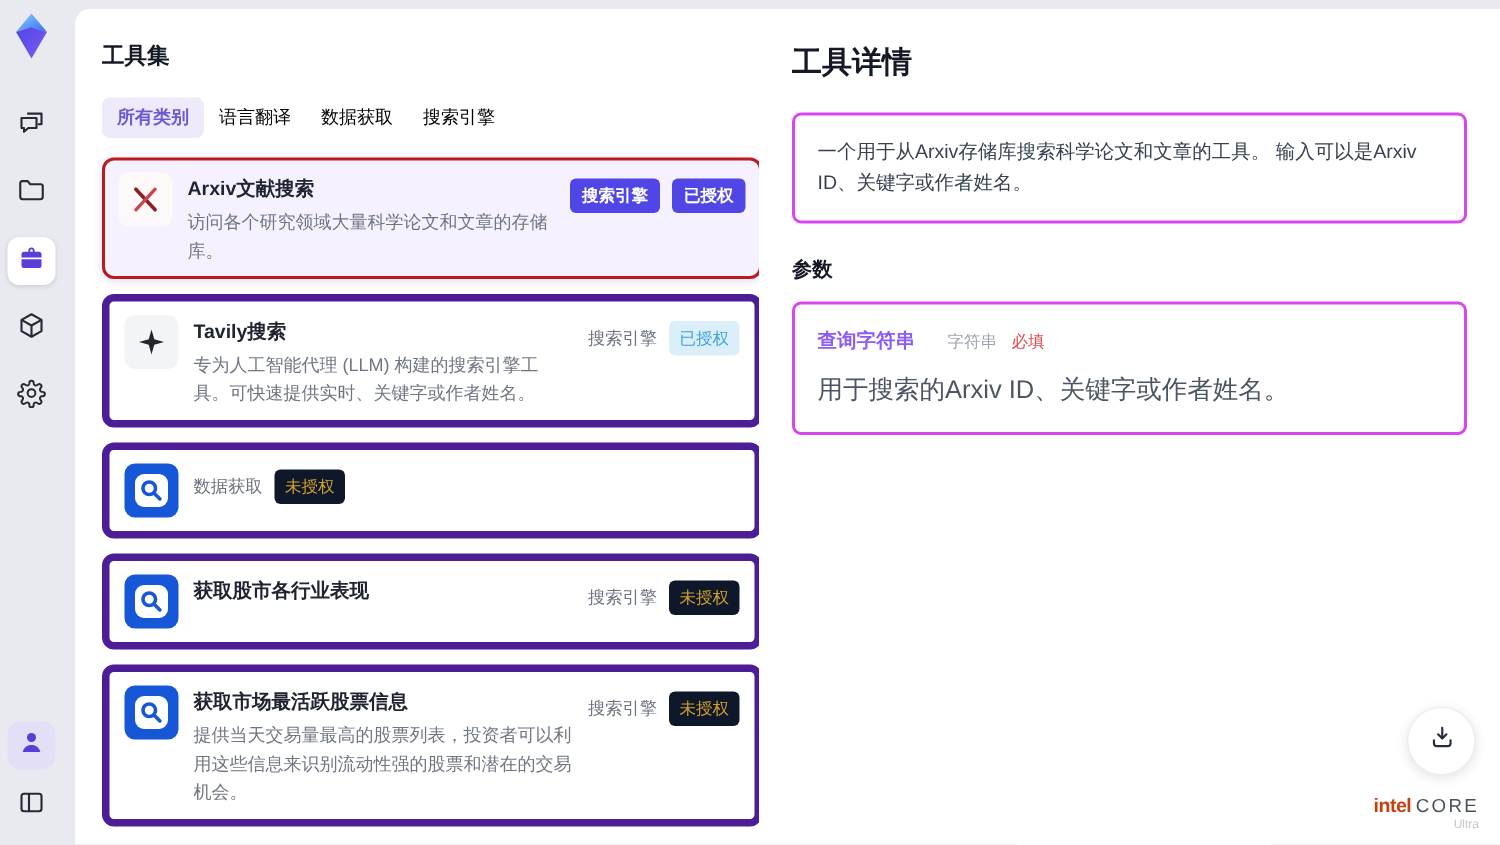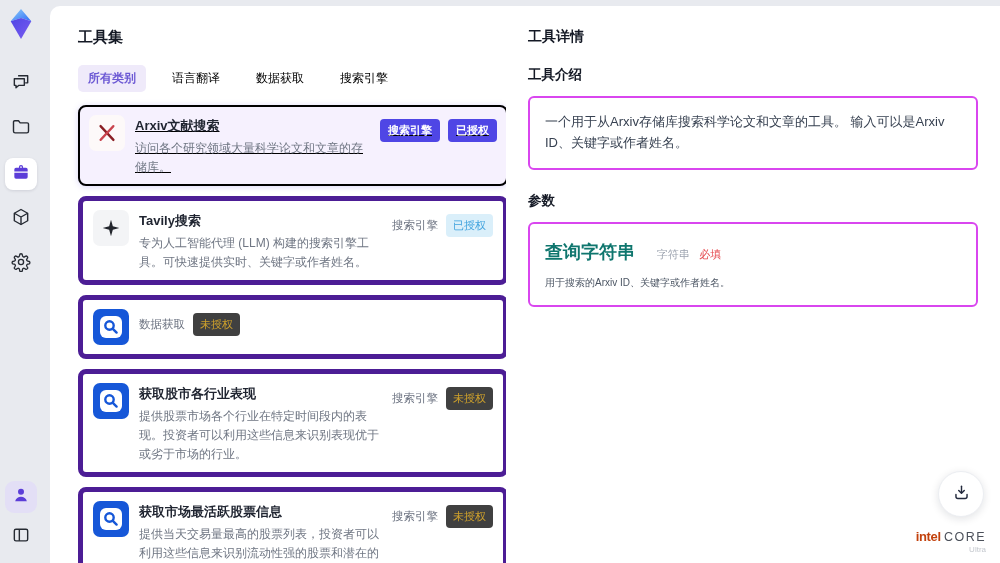--- a/index.html
+++ b/index.html
@@ -13,57 +13,57 @@
     display:flex;flex-direction:column;align-items:center;padding-top:8px;box-sizing:border-box;}
   .logo{width:30px;height:34px;margin-bottom:26px;}
   .rail-nav{display:flex;flex-direction:column;gap:13px;align-items:center;}
   .rail-btn{width:32px;height:32px;border-radius:8px;display:flex;align-items:center;justify-content:center;cursor:pointer;}
   .rail-btn svg{width:20px;height:20px;}
   .rail-btn.active{background:#ffffff;box-shadow:0 1px 3px rgba(30,30,60,.12);}
   .rail-btn.user-btn{background:#e3dff6;border-radius:9px;}
   .rail-bottom{margin-top:auto;display:flex;flex-direction:column;gap:8px;align-items:center;padding-bottom:10px;}
   
   .tools-panel{position:absolute;left:50px;top:6px;width:486px;bottom:0;background:#fff;
-    border-radius:10px 10px 0 0;padding:16px 14px 0 28px;box-sizing:border-box;}
+    border-radius:10px 10px 0 0;padding:16px 14px 0 18px;box-sizing:border-box;}
   .panel-title{font-size:15px;font-weight:bold;color:#141925;margin:6px 0 18px;}
-  .tabs{display:flex;gap:16px;align-items:center;margin-bottom:13px;}
+  .tabs{display:flex;gap:0;align-items:center;margin-bottom:13px;}
   .tab{font-size:12px;color:#000000;padding:5px 10px;border-radius:5px;cursor:pointer;white-space:nowrap;}
   .tab.active{color:#6c59d4;background:#efeafa;font-weight:bold;}
   .tool-list{display:flex;flex-direction:column;gap:10px;padding-right:14px;}
   .tool-card{border:5px solid #4c1d95;border-radius:8px;background:#fff;padding:9px 10px;
     display:flex;gap:10px;cursor:pointer;box-sizing:border-box;}
-  .tool-card.selected{border:2px solid #000000;background:#f6f1fe;padding:8px 9px;
-    box-shadow:0 1px 6px rgba(120,98,230,.25);text-decoration:underline;}
+  .tool-card.selected{border:2px solid #b91c1c;background:#f6f1fe;padding:8px 9px;
+    box-shadow:0 1px 6px rgba(120,98,230,.25);}
   .tool-icon{width:36px;height:36px;border-radius:7px;flex:none;display:flex;align-items:center;justify-content:center;overflow:hidden;}
   .tool-main{flex:1;min-width:0;}
   .tool-name{font-size:13px;font-weight:bold;color:#1f2430;margin:2px 0 4px;}
   .tool-desc{font-size:12px;color:#6f7683;line-height:1.55;}
   .tool-tags{flex:none;display:flex;gap:8px;align-items:flex-start;padding-top:4px;}
   .cat-selected,.auth-selected{background:#4f46e5;color:#fff;font-size:11px;padding:4px 8px;border-radius:4px;font-weight:bold;white-space:nowrap;}
   .cat-plain{color:#6b7280;font-size:11.5px;padding:4px 0;white-space:nowrap;}
   .auth-ok{background:#daeffa;color:#41a3de;font-size:11px;padding:4px 7px;border-radius:4px;white-space:nowrap;}
-  .auth-no{background:#404040;color:#cfa12b;font-size:11px;padding:4px 7px;border-radius:4px;white-space:nowrap;}
+  .auth-no{background:#0f172a;color:#cfa12b;font-size:11px;padding:4px 7px;border-radius:4px;white-space:nowrap;}
   
   .scrollbar{position:absolute;right:3px;top:80px;bottom:14px;width:10px;}
   .sb-arrow{position:absolute;left:1px;width:0;height:0;border-left:4px solid transparent;border-right:4px solid transparent;cursor:pointer;}
   .sb-up{top:0;border-bottom:5px solid #9aa0a8;}
   .sb-down{bottom:0;border-top:5px solid #9aa0a8;}
   .sb-thumb{position:absolute;left:1px;top:12px;width:8px;height:183px;background:#b4b8bf;border-radius:4px;cursor:grab;}
   
   .detail-panel{position:absolute;left:506px;top:6px;right:0;bottom:0;background:#fff;
     border-radius:10px 0 0 0;padding:16px 22px;box-sizing:border-box;}
-  .detail-title{font-size:14px;font-weight:bold;color:#141925;margin:6px 0 20px;}
+  .detail-title{font-size:20px;font-weight:bold;color:#141925;margin:6px 0 20px;}
   .section-title{font-size:13.5px;font-weight:bold;color:#141925;margin:0 0 12px;}
   .detail-box{border:2px solid #d946ef;border-radius:6px;padding:14px 15px;font-size:13px;
     color:#374151;margin-bottom:22px;background:#fff;line-height:1.6;}
   .param-head{margin-bottom:9px;}
-  .param-name{font-weight:bold;font-size:18px;color:#0f766e;}
+  .param-name{font-weight:bold;font-size:13px;color:#8b5cf6;}
   .param-type{font-size:11px;color:#9ca3af;margin-left:18px;}
   .param-required{font-size:11px;color:#e5484d;margin-left:6px;}
-  .param-desc{font-size:10px;color:#4b5563;margin:0;}
+  .param-desc{font-size:17px;color:#4b5563;margin:0;}
   
   .fab{position:absolute;right:16px;bottom:46px;width:44px;height:44px;border-radius:50%;
     background:#fff;border:1px solid #eceef2;box-shadow:0 2px 8px rgba(20,25,40,.12);
     display:flex;align-items:center;justify-content:center;cursor:pointer;}
   .intel-badge{position:absolute;right:14px;bottom:8px;text-align:right;line-height:1.1;}
   .intel-word{font-size:13px;color:#c2410c;font-weight:bold;letter-spacing:-.3px;}
   .core-word{font-size:12.5px;color:#4b505a;letter-spacing:1.5px;text-transform:uppercase;margin-left:3px;}
   .tier-word{font-size:8px;color:#c3c7cd;display:block;margin-top:1px;}
 </style>
 </head>
@@ -203,21 +203,20 @@
       <div class="tool-card">
     <div class="tool-icon" style="background: rgb(22, 87, 216);">
           <svg viewBox="0 0 36 36" width="36" height="36">
             <rect x="7" y="7" width="22" height="22" rx="6" fill="#ffffff"></rect>
             <circle cx="16.5" cy="16.5" r="4.2" fill="none" stroke="#1657d8" stroke-width="2.4"></circle>
             <path d="M19.8 19.8L23.6 23.6" stroke="#1657d8" stroke-width="2.4" stroke-linecap="round"></path>
           </svg>
         </div>
     <div class="tool-main">
       <div class="tool-name">获取股市各行业表现</div>
-      <div class="tool-desc">提供股票市场各个行业在特定时间段内的表现。投资者可以利用这些信息来识别表现优于或劣于市场的行业。</div>
     </div>
     <div class="tool-tags">
       <span class="tag-cat cat-plain">搜索引擎</span>
       <span class="tag-auth auth-no">未授权</span>
     </div>
   </div>
       <div class="tool-card">
     <div class="tool-icon" style="background: rgb(22, 87, 216);">
           <svg viewBox="0 0 36 36" width="36" height="36">
             <rect x="7" y="7" width="22" height="22" rx="6" fill="#ffffff"></rect>
@@ -237,21 +236,20 @@
     </div>
   <div class="scrollbar">
     <div class="sb-arrow sb-up"></div>
     <div class="sb-thumb"></div>
     <div class="sb-arrow sb-down"></div>
   </div>
 </section>
 
 <section class="detail-panel">
   <h2 class="detail-title">工具详情</h2>
-  <h3 class="section-title">工具介绍</h3>
   <div class="detail-box">
     <span>一个用于从Arxiv存储库搜索科学论文和文章的工具。 输入可以是Arxiv ID、关键字或作者姓名。</span>
   </div>
   <h3 class="section-title">参数</h3>
   <div class="detail-box">
     <div class="param-head">
       <span class="param-name">查询字符串</span>
       <span class="param-type">字符串</span>
       <span class="param-required">必填</span>
     </div>

